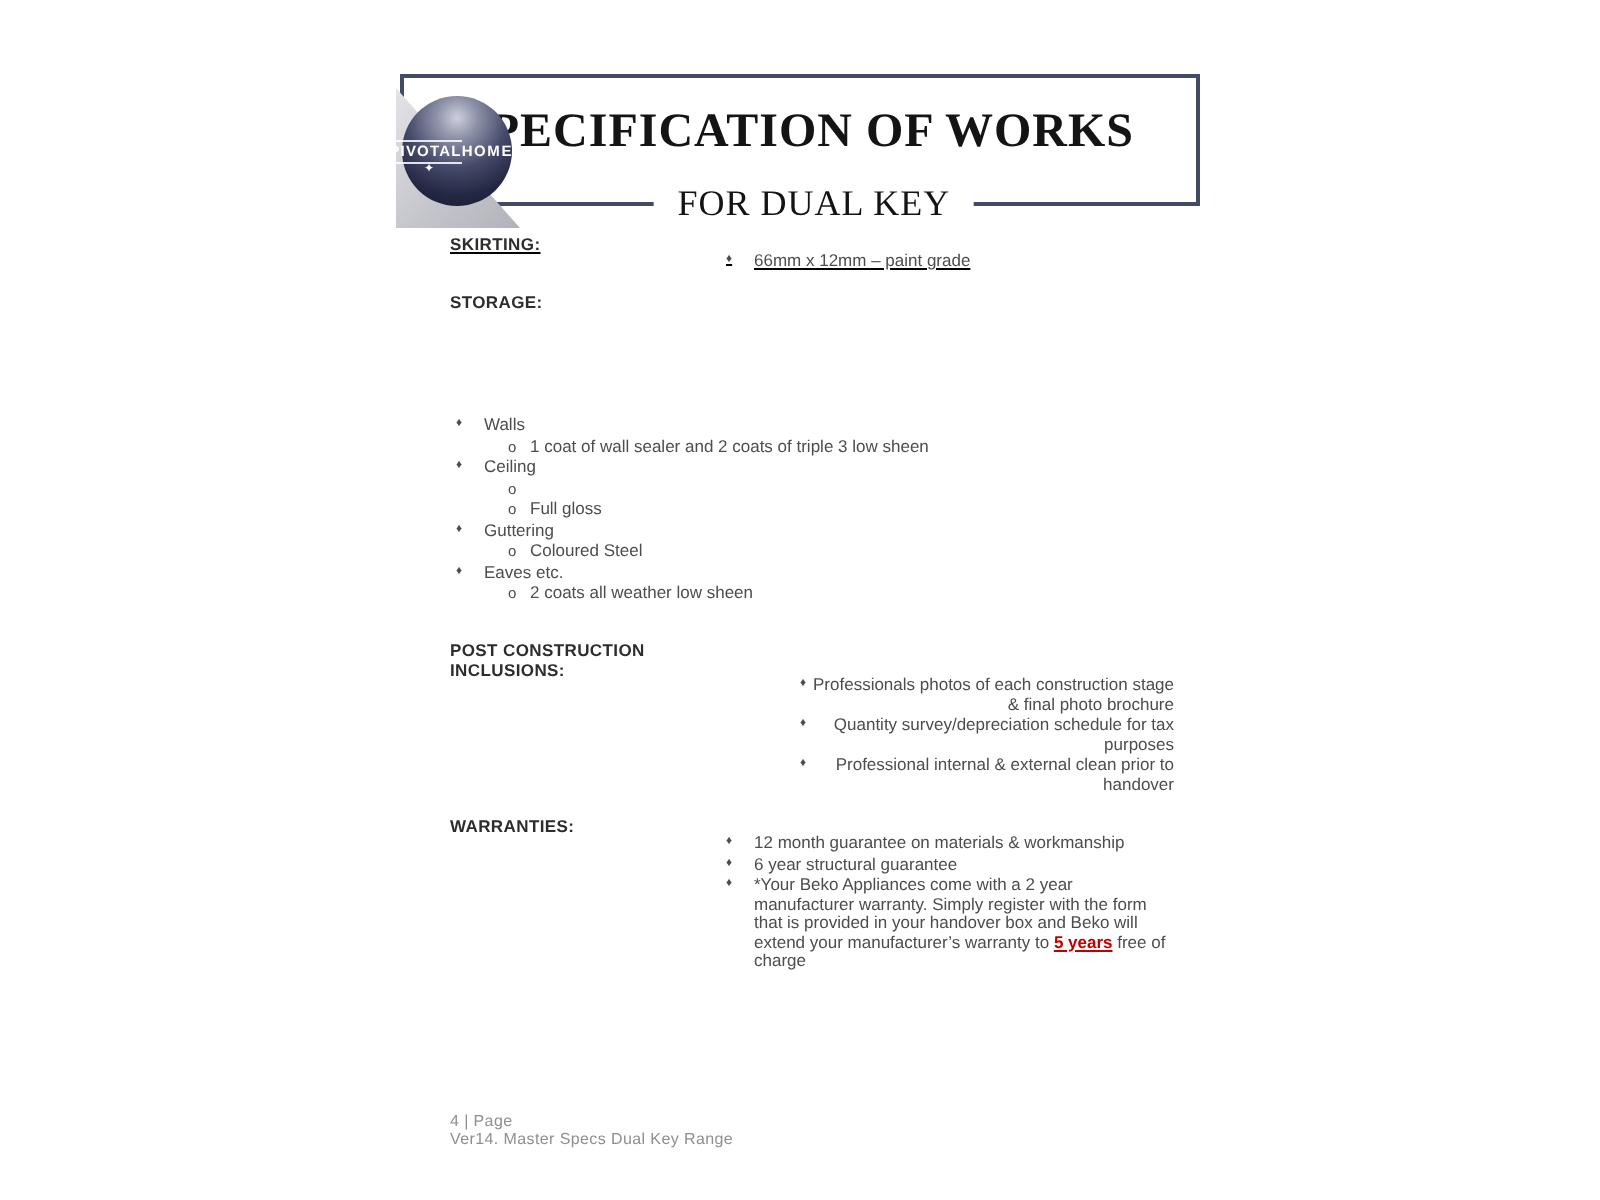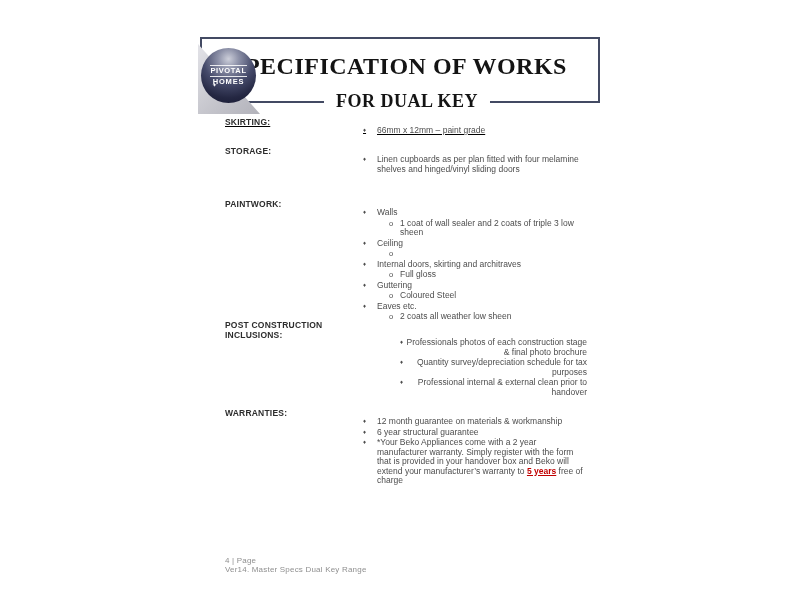--- a/index.html
+++ b/index.html
@@ -21,35 +21,35 @@
     content:""; position:absolute; left:0; top:0; width:2px; height:10px; background:#434a63;
   }
   .doc-title {
     margin-top:14px; text-align:center;
     font-family:"Liberation Serif", serif; font-weight:bold;
     font-size:24px; letter-spacing:0.5px; color:#141414; white-space:nowrap;
   }
   .doc-subtitle {
     position:absolute; left:52%; bottom:0; transform:translate(-50%, 54%);
     background:#ffffff; padding:0 12px;
-    font-family:"Liberation Serif", serif; font-weight:bold;
+    font-family:"Liberation Serif", serif; font-weight:normal;
     font-size:18px; letter-spacing:0.5px; color:#141414; white-space:nowrap;
   }
 
   
   .logo { position:absolute; left:198px; top:44px; width:62px; height:70px; }
   .logo-tri {
     position:absolute; left:0; top:0; width:62px; height:70px;
     background:linear-gradient(135deg,#e3e3e8 0%, #c4c4cb 60%, #b2b2ba 100%);
     clip-path:polygon(0 0, 0 100%, 100% 100%);
   }
   .logo-sphere {
     position:absolute; left:3px; top:4px; width:55px; height:55px; border-radius:50%;
     background:radial-gradient(circle at 50% 20%, #cdcfda 0%, #8d91a8 20%, #454a6a 48%, #242742 75%, #161830 100%);
-    display:flex; flex-direction:column; align-items:center; justify-content:center;
+    display:flex; align-items:center; justify-content:center;
   }
   .logo-line1 {
     color:#ffffff; font-size:7.5px; font-weight:bold; letter-spacing:0.6px;
     border-top:1px solid rgba(255,255,255,0.85);
     border-bottom:1px solid rgba(255,255,255,0.85);
     padding:1px 0; line-height:8px;
   }
   .logo-line2 { color:#ffffff; font-size:7.5px; font-weight:bold; letter-spacing:0.8px; line-height:9px; }
   .logo-star { position:absolute; left:11px; bottom:15px; color:#ffffff; font-size:6px; line-height:6px; }
 
@@ -111,48 +111,39 @@
         <div class="li l1">
           <span class="b1">♦</span>
           <span class="t">66mm x 12mm – paint grade</span>
         </div>
       </div>
     </div>
 
     <div class="section sec-storage">
       <div class="sec-label">STORAGE:</div>
       <div class="sec-items">
-        <div class="li l1">
-          <span class="b1">♦</span>
-          <span class="t">Linen cupboards as per plan fitted with four melamine shelves and hinged/vinyl sliding doors</span>
-        </div>
       </div>
     </div>
 
     <div class="section sec-paintwork">
-      <div class="sec-label">PAINTWORK:</div>
       <div class="sec-items">
         <div class="li l1">
           <span class="b1">♦</span>
           <span class="t">Walls</span>
         </div>
         <div class="li l2">
           <span class="b2">o</span>
           <span class="t">1 coat of wall sealer and 2 coats of triple 3 low sheen</span>
         </div>
         <div class="li l1">
           <span class="b1">♦</span>
           <span class="t">Ceiling</span>
         </div>
         <div class="li l2">
           <span class="b2">o</span>
-        </div>
-        <div class="li l1">
-          <span class="b1">♦</span>
-          <span class="t">Internal doors, skirting and architraves</span>
         </div>
         <div class="li l2">
           <span class="b2">o</span>
           <span class="t">Full gloss</span>
         </div>
         <div class="li l1">
           <span class="b1">♦</span>
           <span class="t">Guttering</span>
         </div>
         <div class="li l2">

